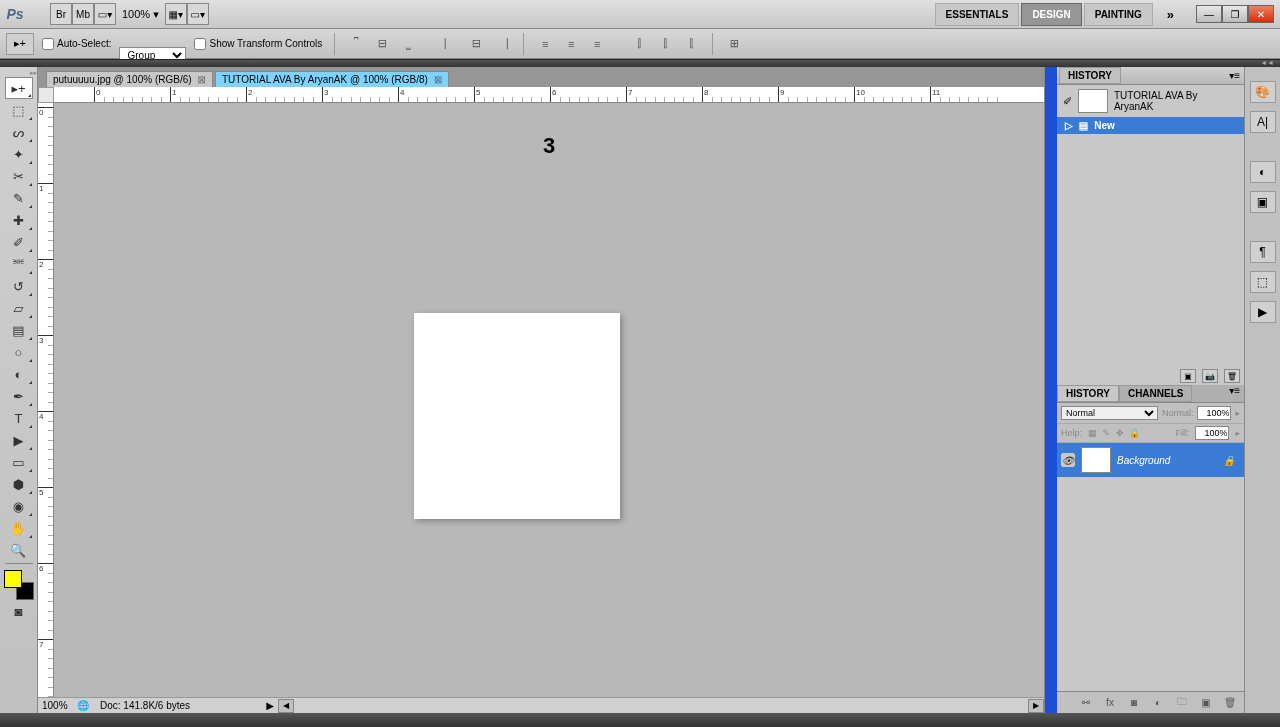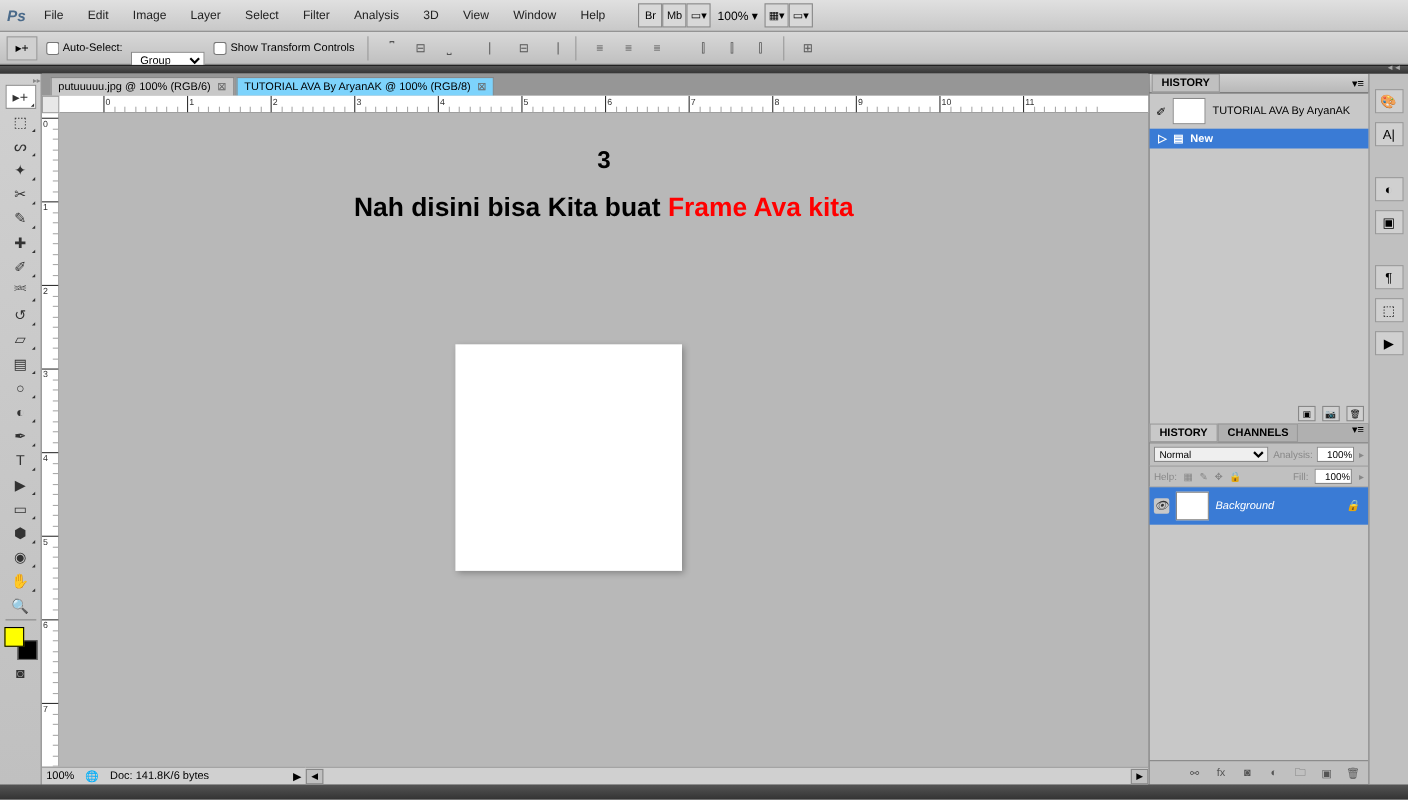--- a/index.html
+++ b/index.html
@@ -65,21 +65,21 @@
 .anno-text .red { color: #ff0000; }
 .white-canvas { position: absolute; top: 210px; left: 360px; width: 206px; height: 206px; background: #fff; box-shadow: 2px 2px 6px rgba(0,0,0,0.3); }
 
 .hscroll { position: absolute; bottom: 0; left: 240px; right: 0; height: 16px; background: #d0d0d0; border-top: 1px solid #999; display: flex; align-items: center; }
 .hscroll .arrow { width: 16px; height: 14px; background: #c0c0c0; border: 1px solid #888; display: flex; align-items: center; justify-content: center; font-size: 8px; }
 .status-left { position: absolute; bottom: 0; left: 0; height: 16px; width: 240px; background: #d0d0d0; border-top: 1px solid #999; display: flex; align-items: center; font-size: 10px; padding: 0 4px; gap: 10px; }
 
 .right-dock { width: 36px; background: #c0c0c0; border-left: 1px solid #888; display: flex; flex-direction: column; align-items: center; gap: 8px; padding-top: 14px; }
 .dock-icon { width: 26px; height: 22px; border: 1px solid #999; background: #d0d0d0; display: flex; align-items: center; justify-content: center; font-size: 12px; }
 
-.panels { width: 200px; background: #404040; border-left: 1px solid #888; display: flex; flex-direction: column; }
+.panels { width: 200px; background: #1d4ed8; border-left: 1px solid #888; display: flex; flex-direction: column; padding-left: 12px; }
 .panel-tabs { height: 18px; background: linear-gradient(#d0d0d0,#b8b8b8); display: flex; align-items: center; border-bottom: 1px solid #888; padding-left: 2px; }
 .panel-tab { font-size: 10px; font-weight: bold; padding: 2px 8px; background: #c0c0c0; border: 1px solid #999; }
 .panel-menu { margin-left: auto; margin-right: 4px; font-size: 10px; }
 
 .history-body { flex: 0 0 300px; background: #c8c8c8; position: relative; }
 .hist-doc-row { display: flex; align-items: center; gap: 6px; padding: 4px 6px; font-size: 10px; }
 .hist-thumb { width: 30px; height: 24px; background: #fff; border: 1px solid #888; }
 .hist-state { background: #3a7bd5; color: #fff; padding: 3px 8px; font-size: 10px; font-weight: bold; display: flex; align-items: center; gap: 6px; }
 .hist-icons-row { position: absolute; bottom: 0; right: 0; display: flex; gap: 6px; padding: 2px 4px; }
 .hist-ico { width: 16px; height: 14px; border: 1px solid #888; background: #d0d0d0; font-size: 8px; display: flex; align-items: center; justify-content: center; }
@@ -102,41 +102,41 @@
 .layers-footer { height: 22px; background: #c0c0c0; border-top: 1px solid #888; display: flex; align-items: center; justify-content: flex-end; gap: 8px; padding: 0 6px; }
 .lf-ico { width: 16px; height: 14px; font-size: 10px; color: #555; display: flex; align-items: center; justify-content: center; }
 
 .statusbar-bottom { height: 14px; background: linear-gradient(#555,#333); }
 </style>
 </head>
 <body>
 
 <div class="menubar">
   <div class="ps-logo">Ps</div>
-  <div class="menus">
-    <div class="menu-item">File</div>
-    <div class="menu-item">Edit</div>
-    <div class="menu-item">Image</div>
-    <div class="menu-item">Layer</div>
-    <div class="menu-item">Select</div>
-    <div class="menu-item">Filter</div>
-    <div class="menu-item">Analysis</div>
-    <div class="menu-item">3D</div>
-    <div class="menu-item">View</div>
-    <div class="menu-item">Window</div>
-    <div class="menu-item">Help</div>
-  </div>
   <div style="width:20px"></div>
   <div class="menubar-icon">Br</div>
   <div class="menubar-icon">Mb</div>
   <div class="menubar-icon">▭▾</div>
   <div class="zoom-drop"><span>100%</span> ▾</div>
   <div class="menubar-icon">▦▾</div>
   <div class="menubar-icon">▭▾</div>
 
+  <div class="menubar-right">
+    <div class="workspace-btns">
+      <div class="ws-btn">ESSENTIALS</div>
+      <div class="ws-btn active">DESIGN</div>
+      <div class="ws-btn">PAINTING</div>
+    </div>
+    <div class="chevrons">»</div>
+    <div class="window-controls">
+      <div class="win-ctrl">—</div>
+      <div class="win-ctrl">❐</div>
+      <div class="win-ctrl close">✕</div>
+    </div>
+  </div>
 </div>
 
 <div class="optionsbar">
   <div class="opt-tool-icon">▸+</div>
   <div class="opt-check">
     <input type="checkbox" style="">
     <span>Auto-Select:</span>
   </div>
   <select class="opt-drop"><option>Group</option></select>
   <div class="opt-check">
@@ -390,23 +390,20 @@
         <div class="tick" style="top: 545.5px; width: 6px; left: 10px;"></div>
         <div class="tick" style="top: 555px; width: 6px; left: 10px;"></div>
         <div class="tick" style="top: 564.5px; width: 6px; left: 10px;"></div>
         <div class="tick" style="top: 574px; width: 6px; left: 10px;"></div>
         <div class="tick" style="top: 583.5px; width: 6px; left: 10px;"></div>
         <div class="tick" style="top: 593px; width: 6px; left: 10px;"></div>
       </div>
     <div class="canvas-viewport">
       <div class="annotation">
         <div class="anno-num">3</div>
-        <div class="anno-text">
-          <span class="black">Nah disini bisa Kita buat </span><span class="red">Frame Ava kita</span>
-        </div>
       </div>
       <div class="white-canvas"></div>
     </div>
     <div class="status-left">
       <span>100%</span>
       <span>🌐</span>
       <span>Doc: 141.8K/6 bytes</span>
       <span style="margin-left:auto">▶</span>
     </div>
     <div class="hscroll">
@@ -440,21 +437,21 @@
     </div>
 
     <div class="layers-section">
       <div class="layers-tabs">
         <div class="ltab active">HISTORY</div>
         <div class="ltab">CHANNELS</div>
         <div class="panel-menu" style="margin-left:auto;margin-right:4px;font-size:10px">▾≡</div>
       </div>
       <div class="layers-opts">
         <select><option>Normal</option></select>
-        <span style="color:#888">Analysis:</span>
+        <span style="color:#888">Normal:</span>
         <input type="text" value="100%" style="">
         <span style="color:#888">▸</span>
       </div>
       <div class="layers-lock">
         <span style="color:#888">Help:</span>
         <span>▦</span>
         <span>✎</span>
         <span>✥</span>
         <span>🔒</span>
         <span style="margin-left:auto">Fill:</span>

